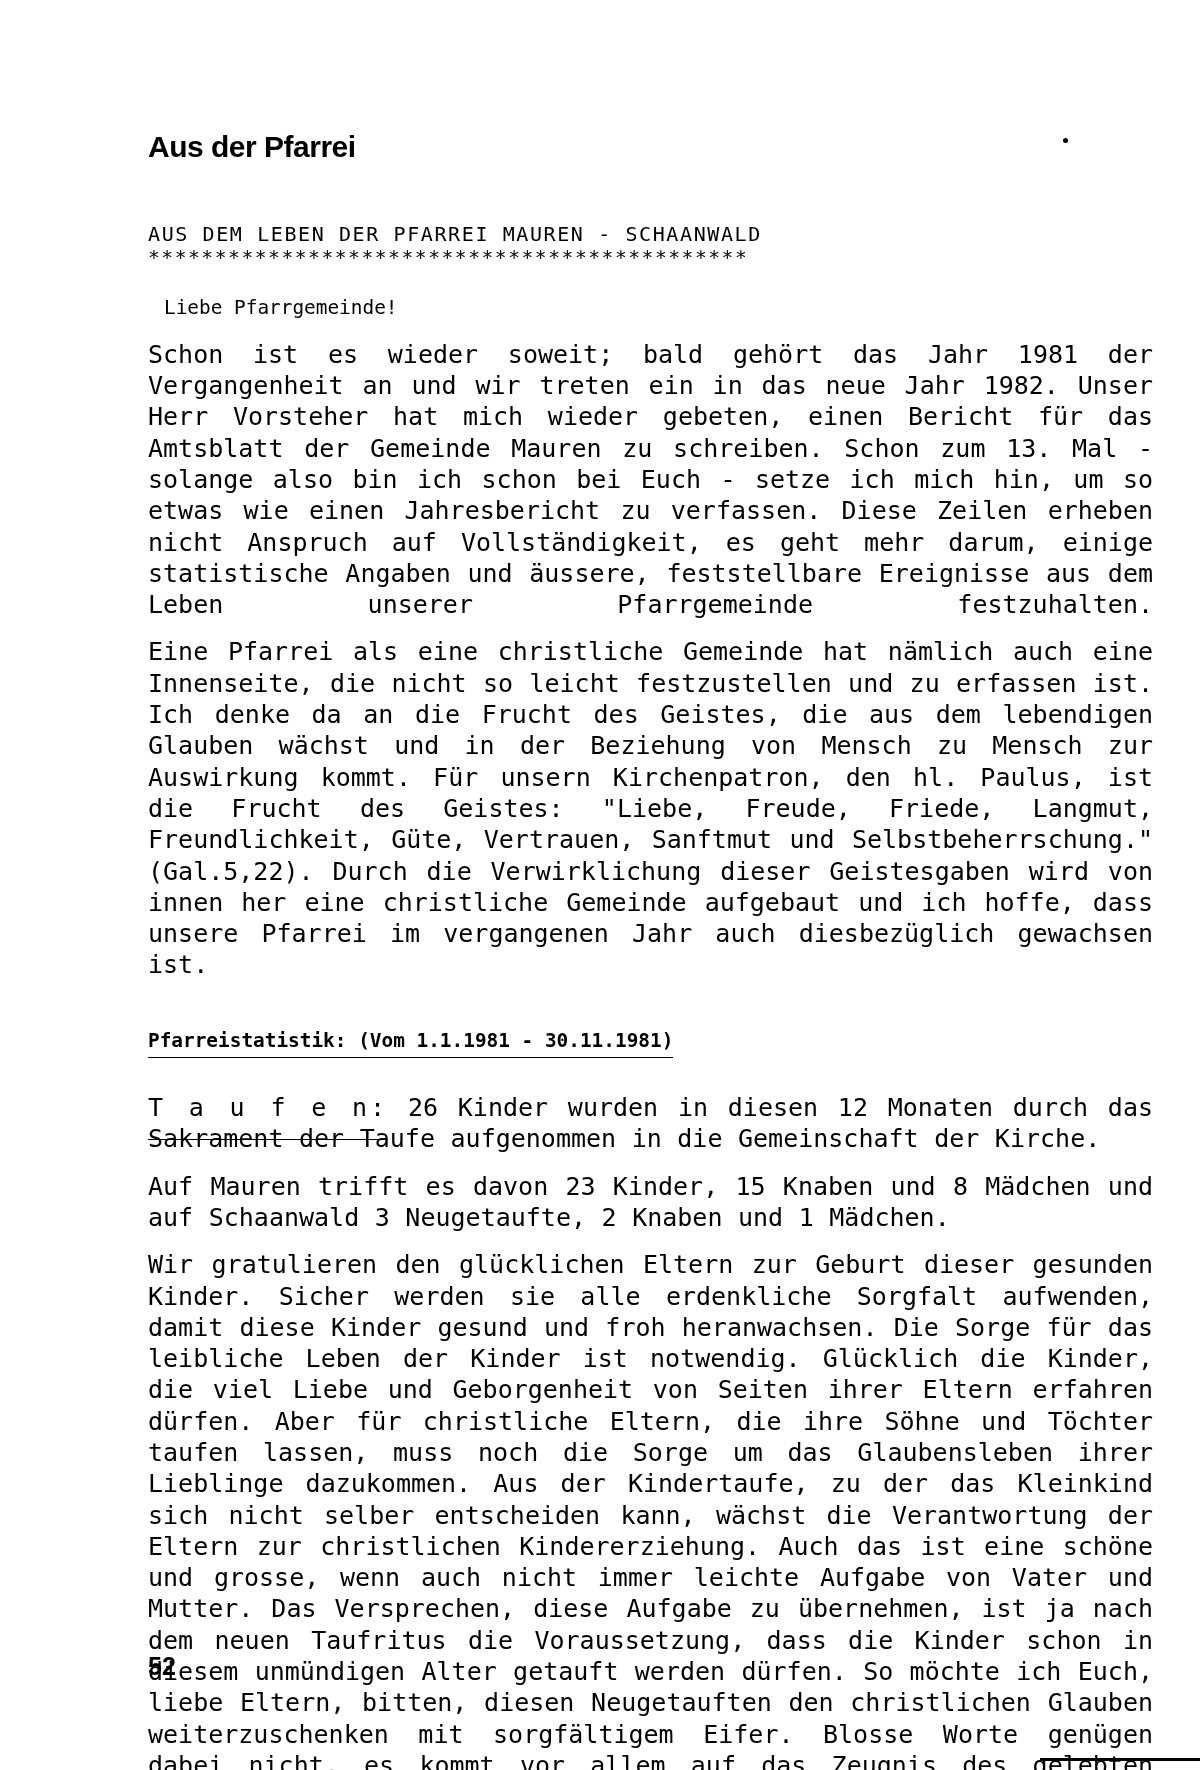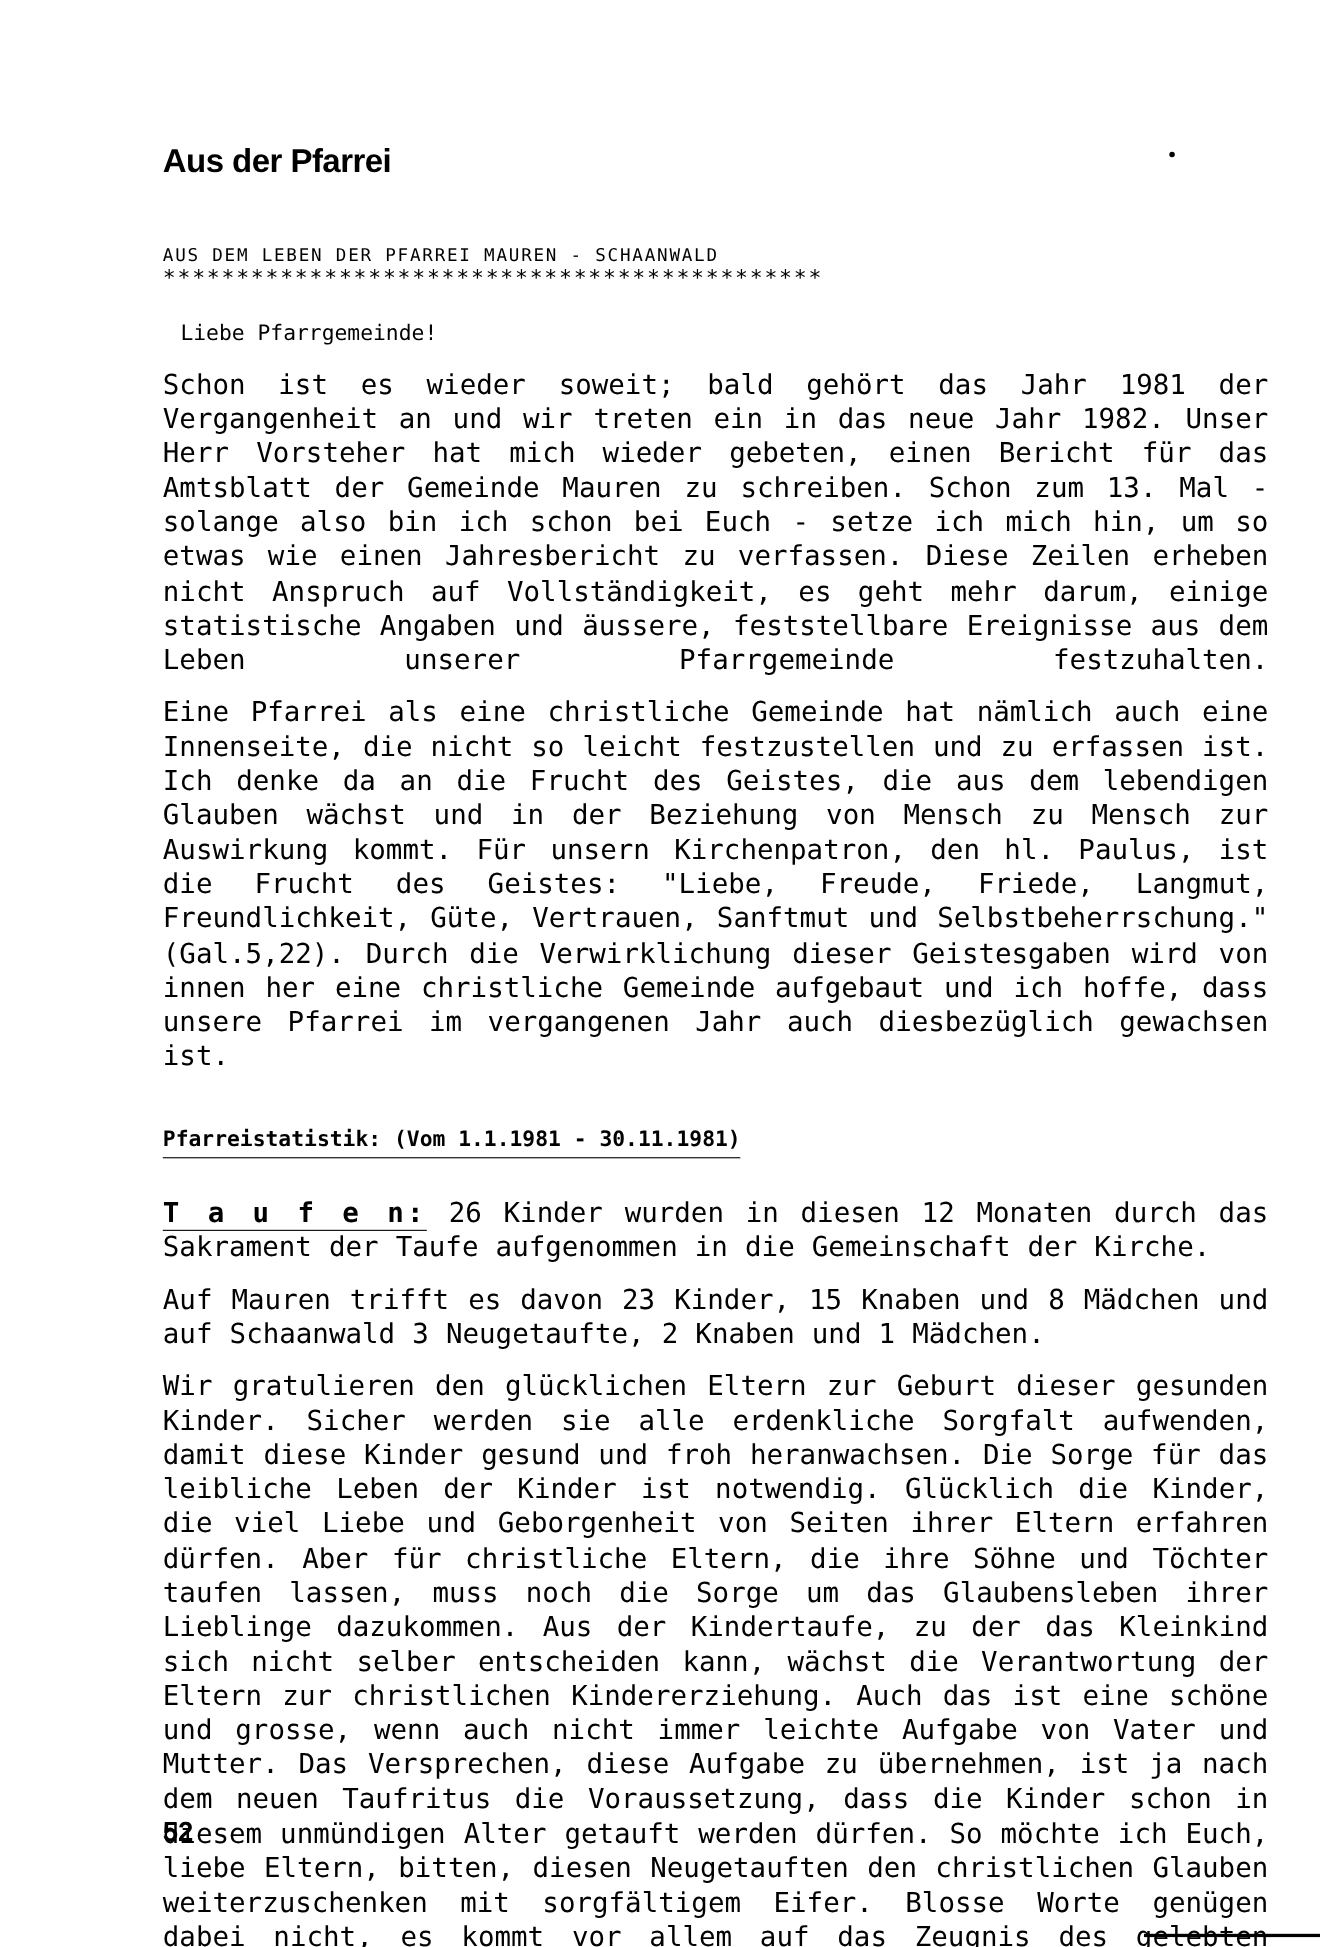--- a/index.html
+++ b/index.html
@@ -30,21 +30,21 @@
   .page-heading {
     font-family: "Liberation Sans", sans-serif;
     font-weight: bold;
     font-size: 30px;
     letter-spacing: -0.5px;
     margin: 0 0 58px 0;
     color: #000;
   }
   .mono-title {
     font-family: "DejaVu Sans Mono", monospace;
-    font-size: 16px;
+    font-size: 20px;
     letter-spacing: 1.6px;
     margin: 0;
     white-space: nowrap;
   }
   .stars {
     font-family: "DejaVu Sans Mono", monospace;
     font-size: 19.5px;
     letter-spacing: 1.6px;
     margin: 2px 0 24px 0;
     white-space: nowrap;
@@ -71,23 +71,23 @@
     font-size: 19.4px;
     line-height: 31.3px;
     margin: 22px 0 18px 0;
     display: inline-block;
     border-bottom: 1.5px solid #000;
     padding-bottom: 1px;
   }
   .stat-head-wrap { margin: 22px 0 16px 0; font-weight: bold; }
   .taufen-label {
     border-bottom: 1.5px solid #000;
-    padding-bottom: 1px;
+    padding-bottom: 17px;
     letter-spacing: 3px;
-    font-weight: 700;
+    font-weight: 400;
   }
   .para-taufen {
     margin-bottom: 22px;
   }
   .page-number {
     position: absolute;
     left: 148px;
     top: 1652px;
     font-family: "Liberation Sans", sans-serif;
     font-weight: bold;

